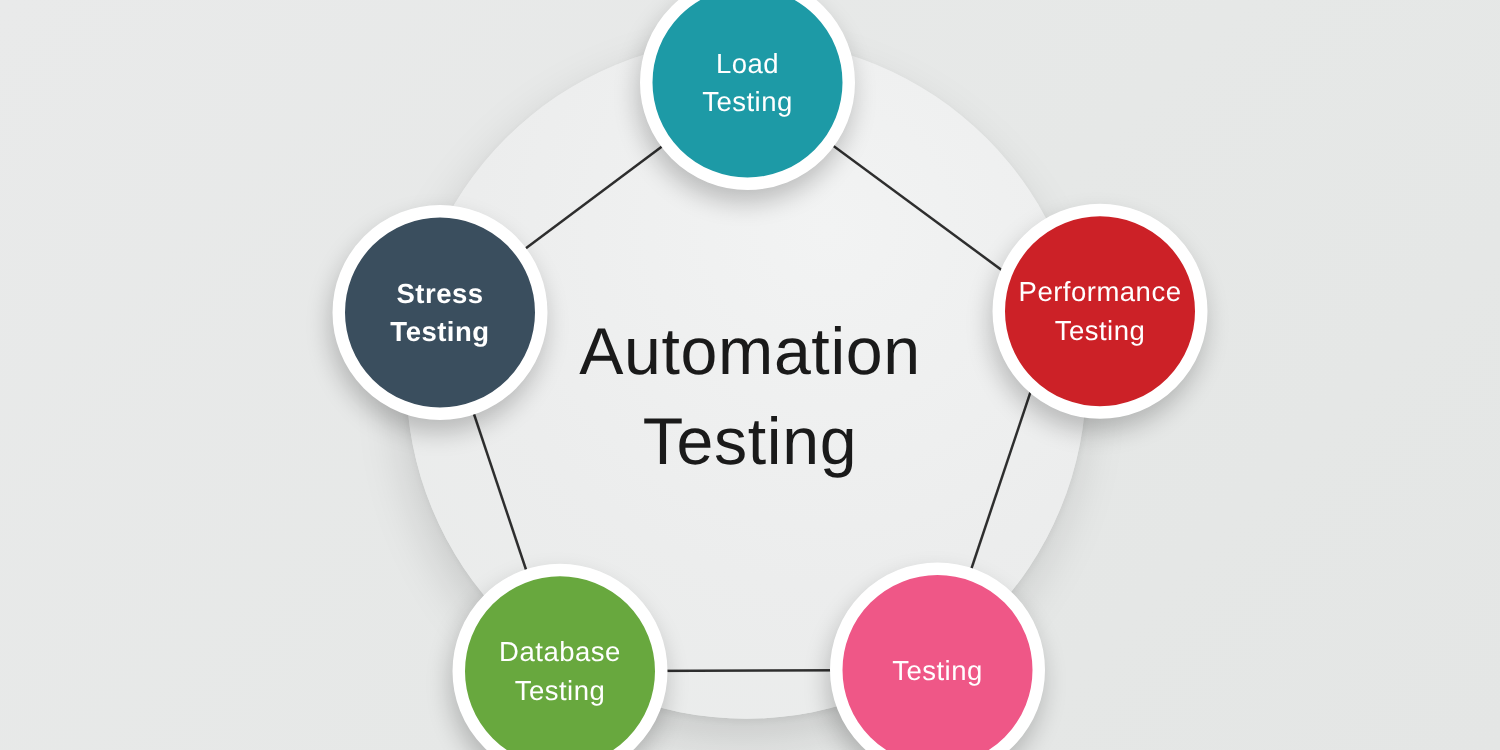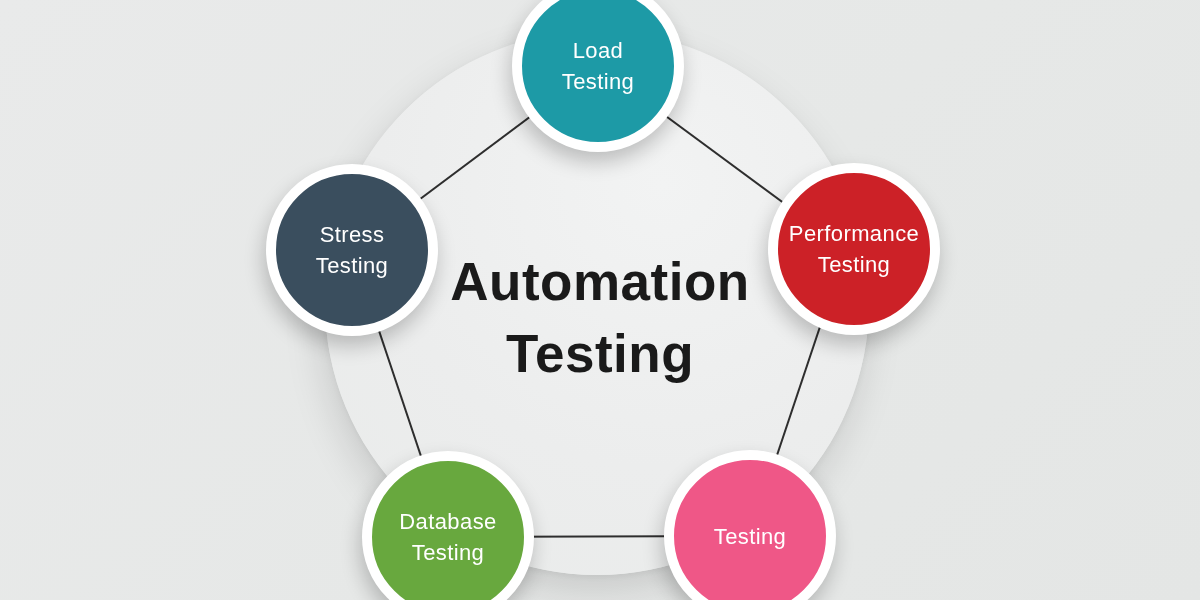--- a/index.html
+++ b/index.html
@@ -45,21 +45,21 @@
   
   .title {
     position: absolute;
     left: 300px;
     top: 246px;
     width: 600px;
     z-index: 3;
     text-align: center;
     font-size: 53px;
     line-height: 72px;
-    font-weight: 700;
+    font-weight: 400;
     color: #1a1a1a;
     letter-spacing: 0.5px;
   }
   
   .node {
     position: absolute;
     width: 172px;
     height: 172px;
     box-sizing: border-box;
     border: 10px solid #ffffff;
@@ -71,21 +71,21 @@
     justify-content: center;
     text-align: center;
     color: #ffffff;
     font-size: 22px;
     line-height: 31px;
     letter-spacing: 0.4px;
     box-shadow: -2px 10px 20px rgba(0,0,0,0.22);
   }
   .node-load        { left: 512px; top: -20px; }
   .node-stress      { left: 266px; top: 164px; }
-  .node-performance { left: 768px; top: 163px; }
+  .node-performance { left: 794px; top: 163px; }
   .node-security    { left: 362px; top: 451px; }
   .node-database    { left: 664px; top: 450px; }
 </style>
 </head>
 <body>
 
 <div class="stage">
 
   <div class="big-circle"></div>
 
@@ -100,21 +100,21 @@
   <div class="title">
     <div>Automation</div>
     <div>Testing</div>
   </div>
 
   <div class="node node-load" style="background-color: rgb(29, 154, 166);">
     <div>Load</div>
     <div>Testing</div>
   </div>
 
-  <div class="node node-stress" style="background-color: rgb(58, 78, 94);">
+  <div class="node node-stress" style="background-color: rgb(58, 78, 94); font-weight: bold;">
     <div>Stress</div>
     <div>Testing</div>
   </div>
 
   <div class="node node-performance" style="background-color: rgb(204, 33, 39);">
     <div>Performance</div>
     <div>Testing</div>
   </div>
 
   <div class="node node-security" style="background-color: rgb(104, 168, 62);">

